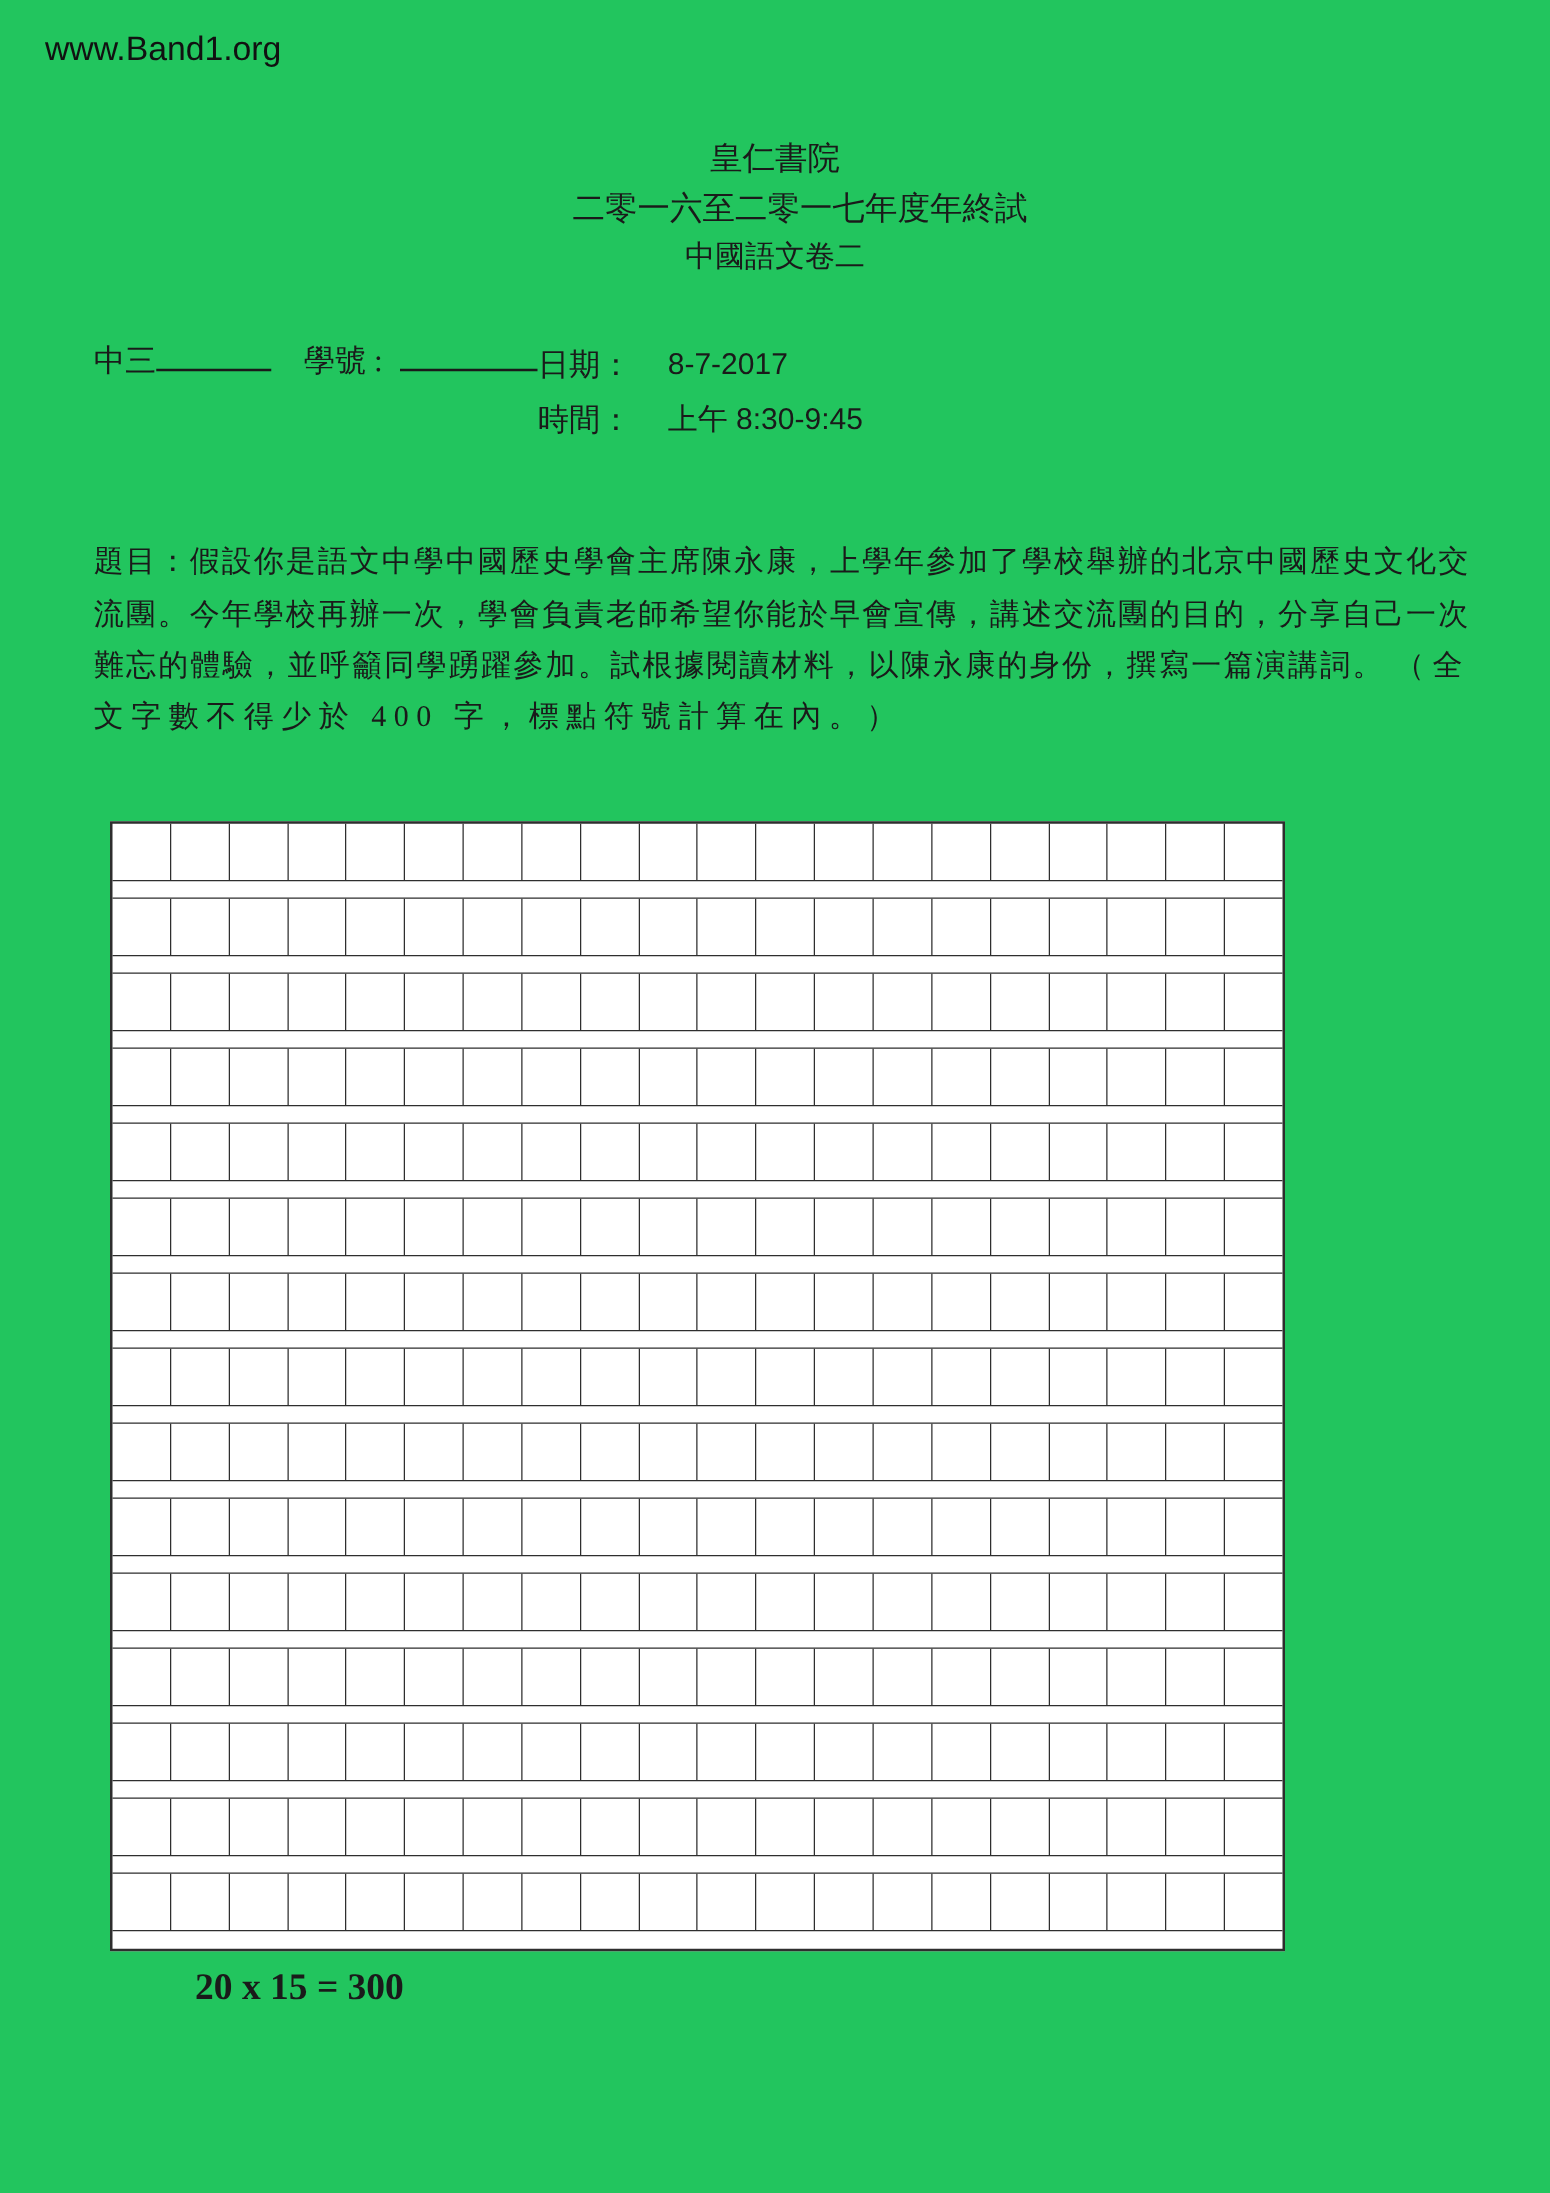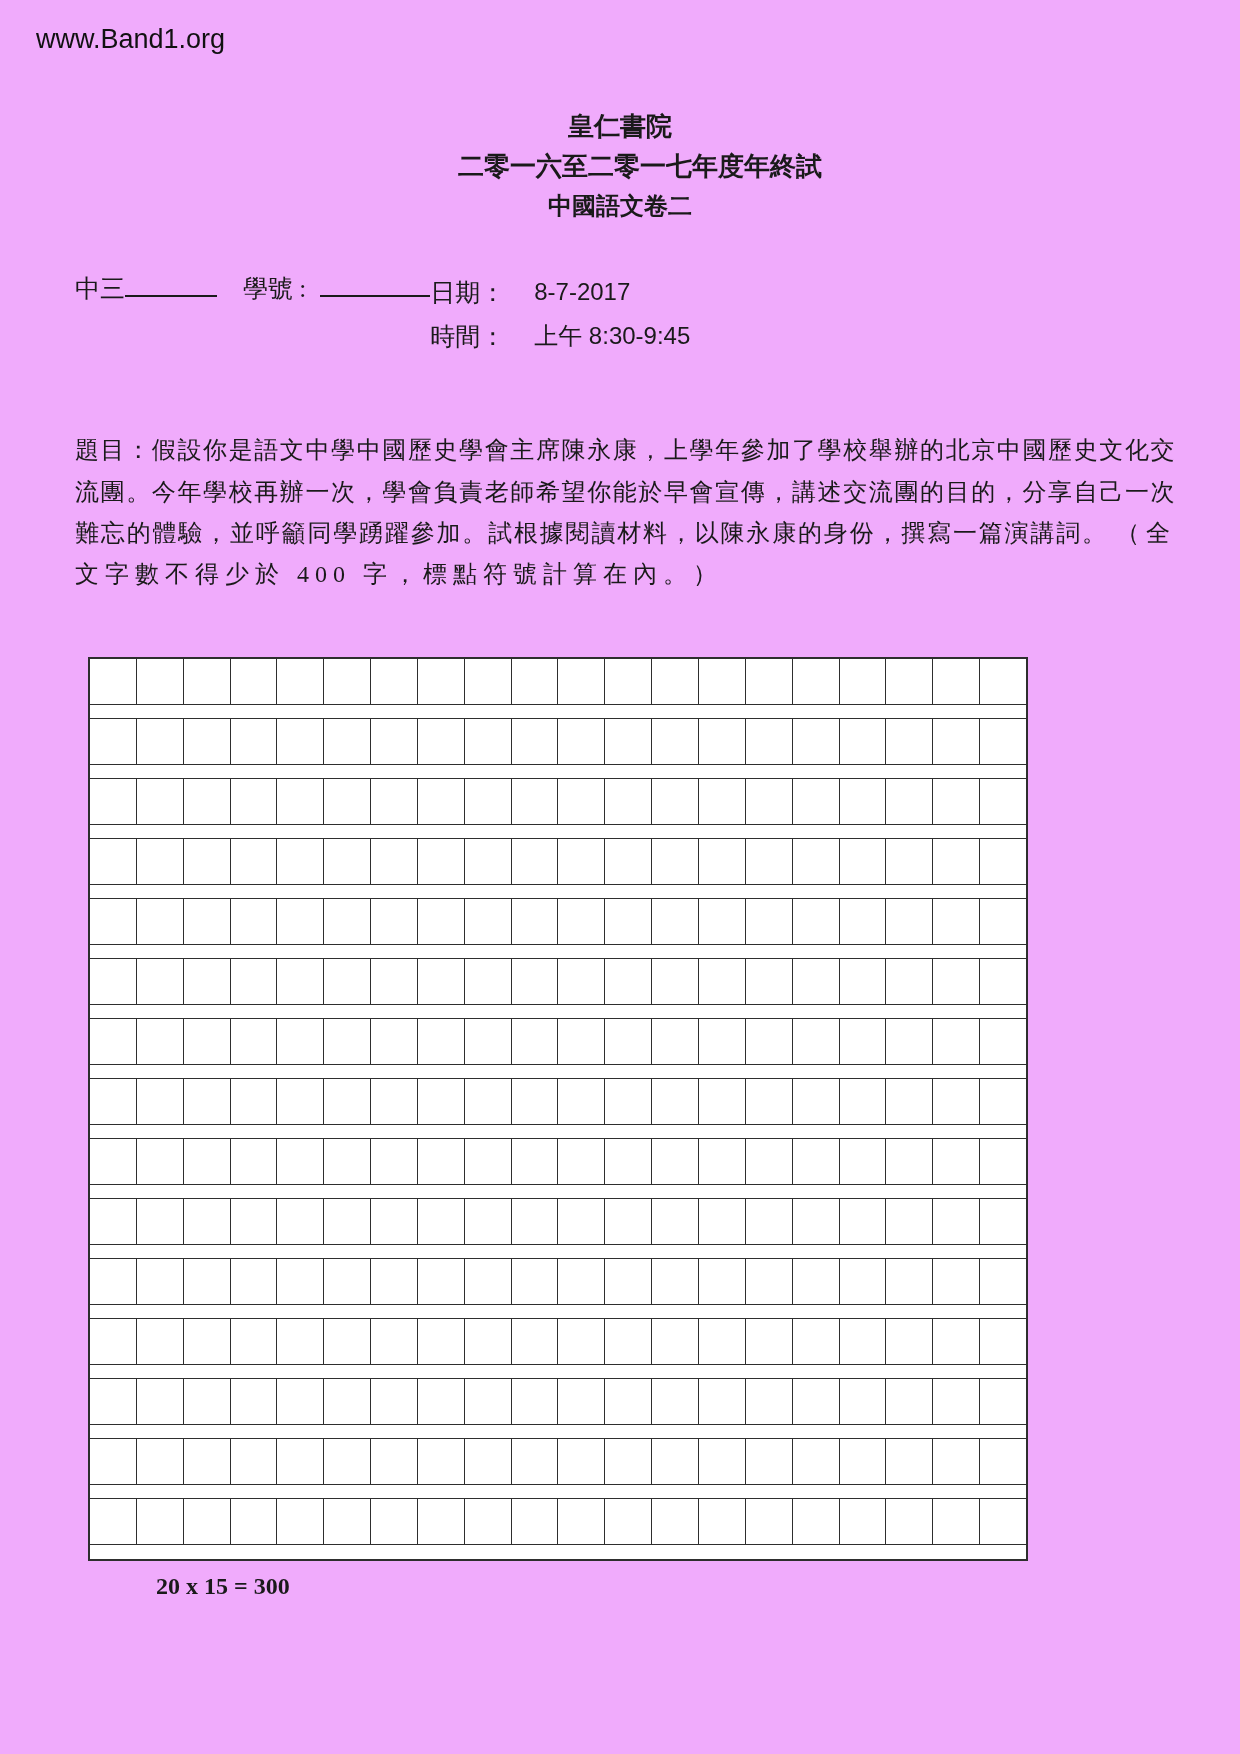--- a/index.html
+++ b/index.html
@@ -5,33 +5,33 @@
   * { margin: 0; padding: 0; box-sizing: border-box; }
   html, body { background: #ffffff; }
   body {
     font-family: "Liberation Serif", "DejaVu Serif", serif;
     color: #1a1a1a;
   }
   .page {
     position: relative;
     width: 1240px;
     height: 1754px;
-    background: #f0abfc;
+    background: #22c55e;
     overflow: hidden;
   }
   .watermark {
     font-family: "Liberation Sans", "DejaVu Sans", sans-serif;
     font-size: 27px;
     color: #111;
     padding: 24px 0 0 36px;
   }
   .header {
     margin-top: 52px;
     text-align: center;
-    font-weight: bold;
+    font-weight: normal;
     line-height: 1.55;
   }
   .header .school { font-size: 26px; }
   .header .exam   { font-size: 26px; padding-left: 40px; }
   .header .paper  { font-size: 24px; }
   .info-row {
     display: flex;
     align-items: flex-start;
     margin: 46px 285px 0 75px;
     font-size: 25px;
@@ -64,21 +64,21 @@
     display: flex;
     height: 46px;
     border-bottom: 1.6px solid #2e2e2e;
   }
   .cell { flex: 1; border-right: 1.6px solid #2e2e2e; }
   .cell:last-child { border-right: none; }
   .gap-row { height: 14px; border-bottom: 1.6px solid #2e2e2e; }
   .writing-grid > .gap-row:last-child { border-bottom: none; }
   .count-label {
     margin: 12px 0 12px 68px;
-    font-size: 24px;
+    font-size: 30px;
     font-weight: bold;
   }
 </style>
 </head>
 <body>
 
 <div class="page">
 
   <div class="watermark">www.Band1.org</div>
 

